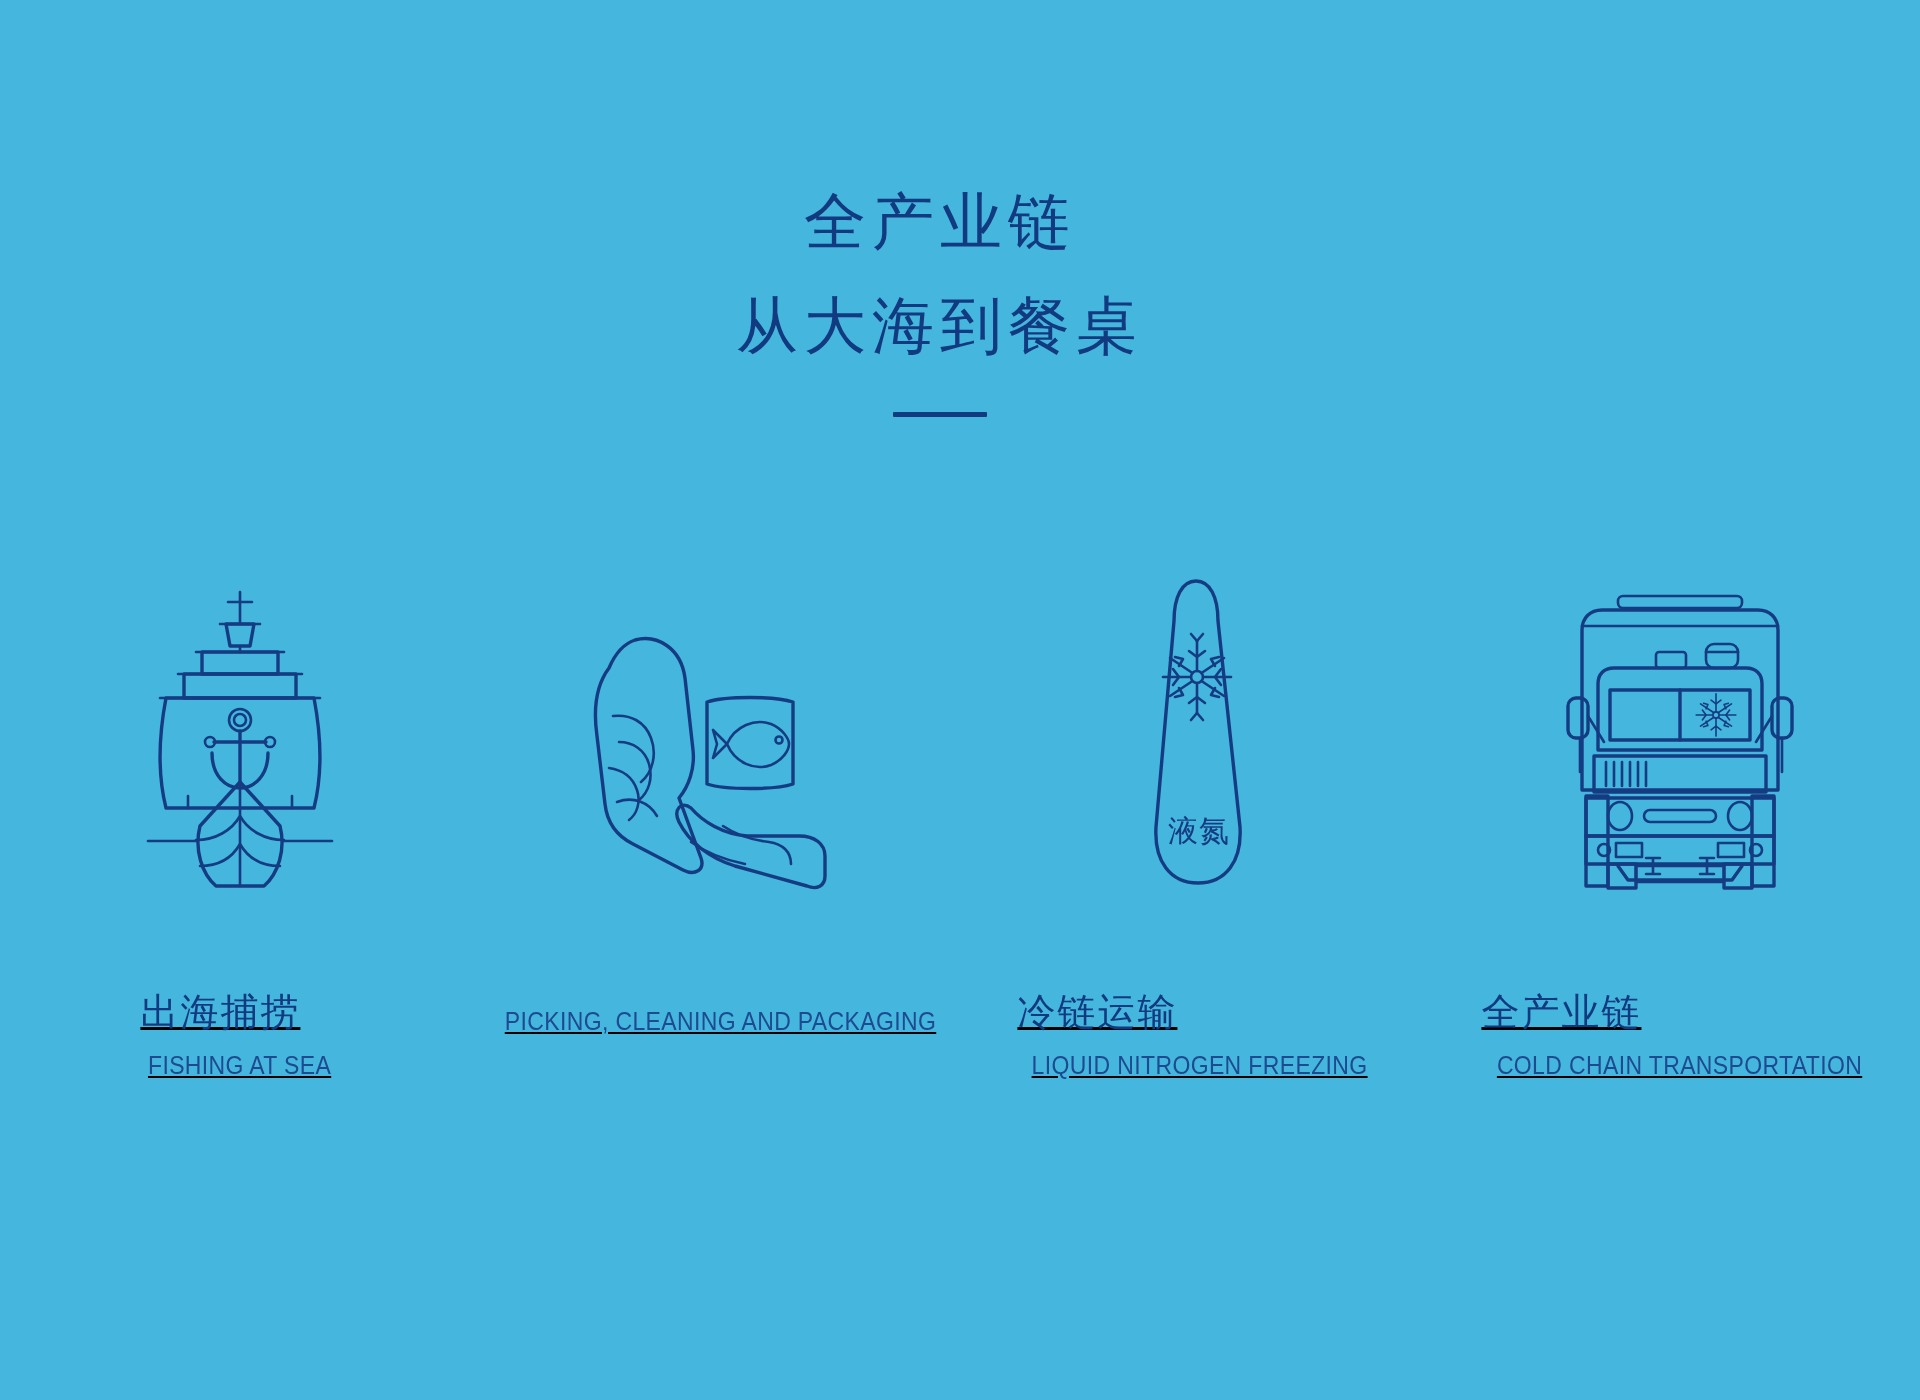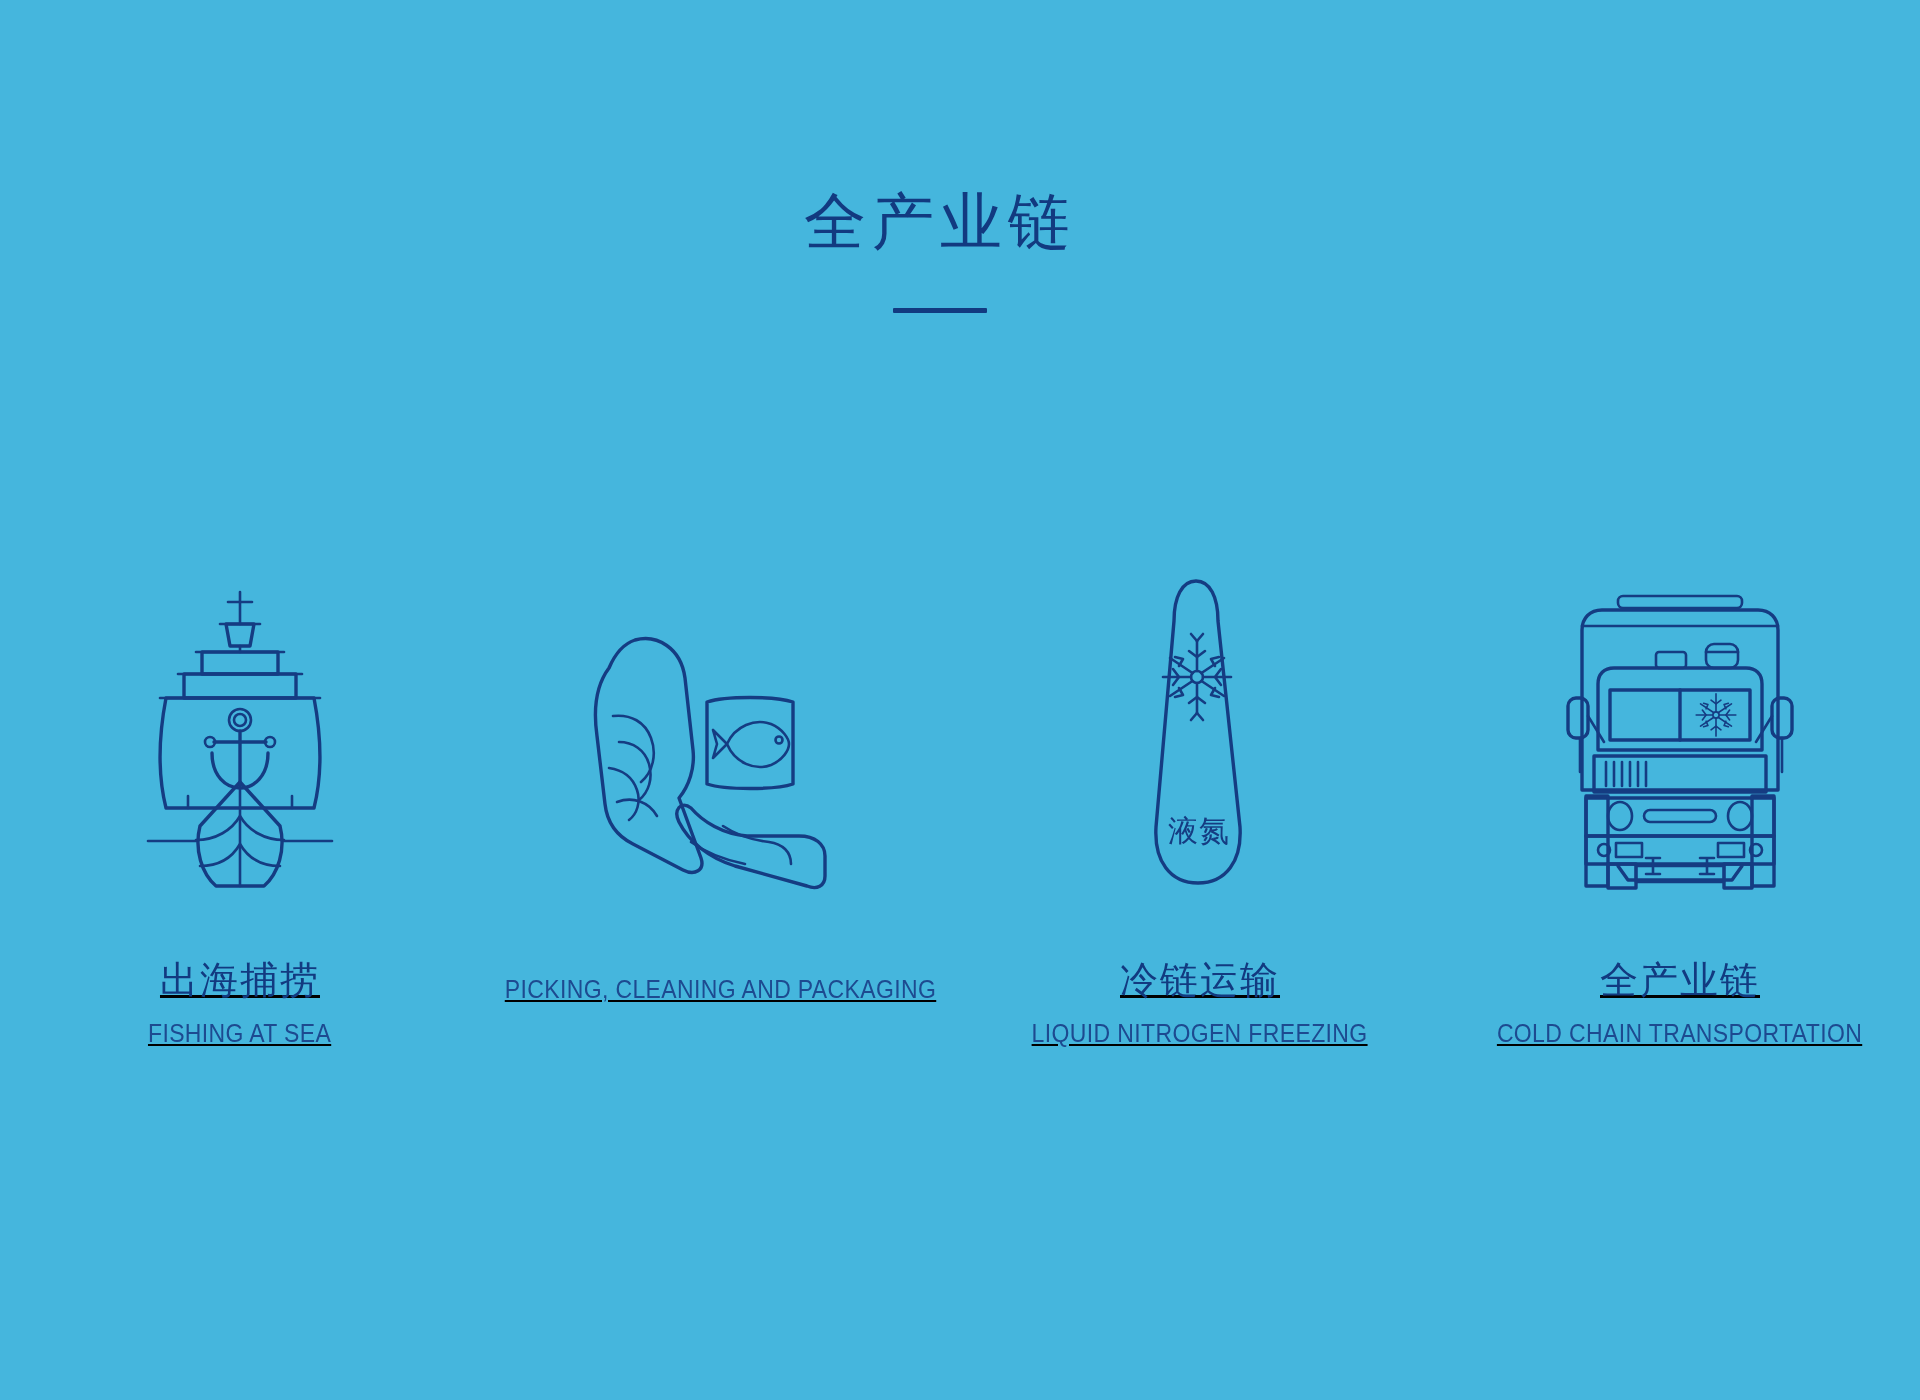--- a/index.html
+++ b/index.html
@@ -86,22 +86,22 @@
   }
   .icon-stroke-thin {
     fill: none;
     stroke: #153c82;
     stroke-width: 2.6;
     stroke-linecap: round;
     stroke-linejoin: round;
   }
 
   .caption {
-    margin-top: 68px;
-    text-align: center;
+    margin-top: 100px;
+    text-align: left;
     white-space: nowrap;
   }
   .caption-cn {
     font-family: "Liberation Sans", "DejaVu Sans", sans-serif;
     color: #123a80;
     font-size: 38px;
     line-height: 44px;
     letter-spacing: 2px;
   }
   .caption-en {
@@ -122,20 +122,21 @@
     letter-spacing: 1px;
   }
 </style>
 </head>
 <body>
 
 <div class="stage">
 
   <div class="heading">
     <div class="heading-line">全产业链</div>
+    <div class="heading-line">从大海到餐桌</div>
     <div class="heading-rule-wrap">
       <div class="heading-rule"></div>
     </div>
   </div>
 
   <div class="columns">
 
     <div class="col">
       <div class="icon-box">
         <svg width="200" height="300" viewBox="0 0 200 300">

